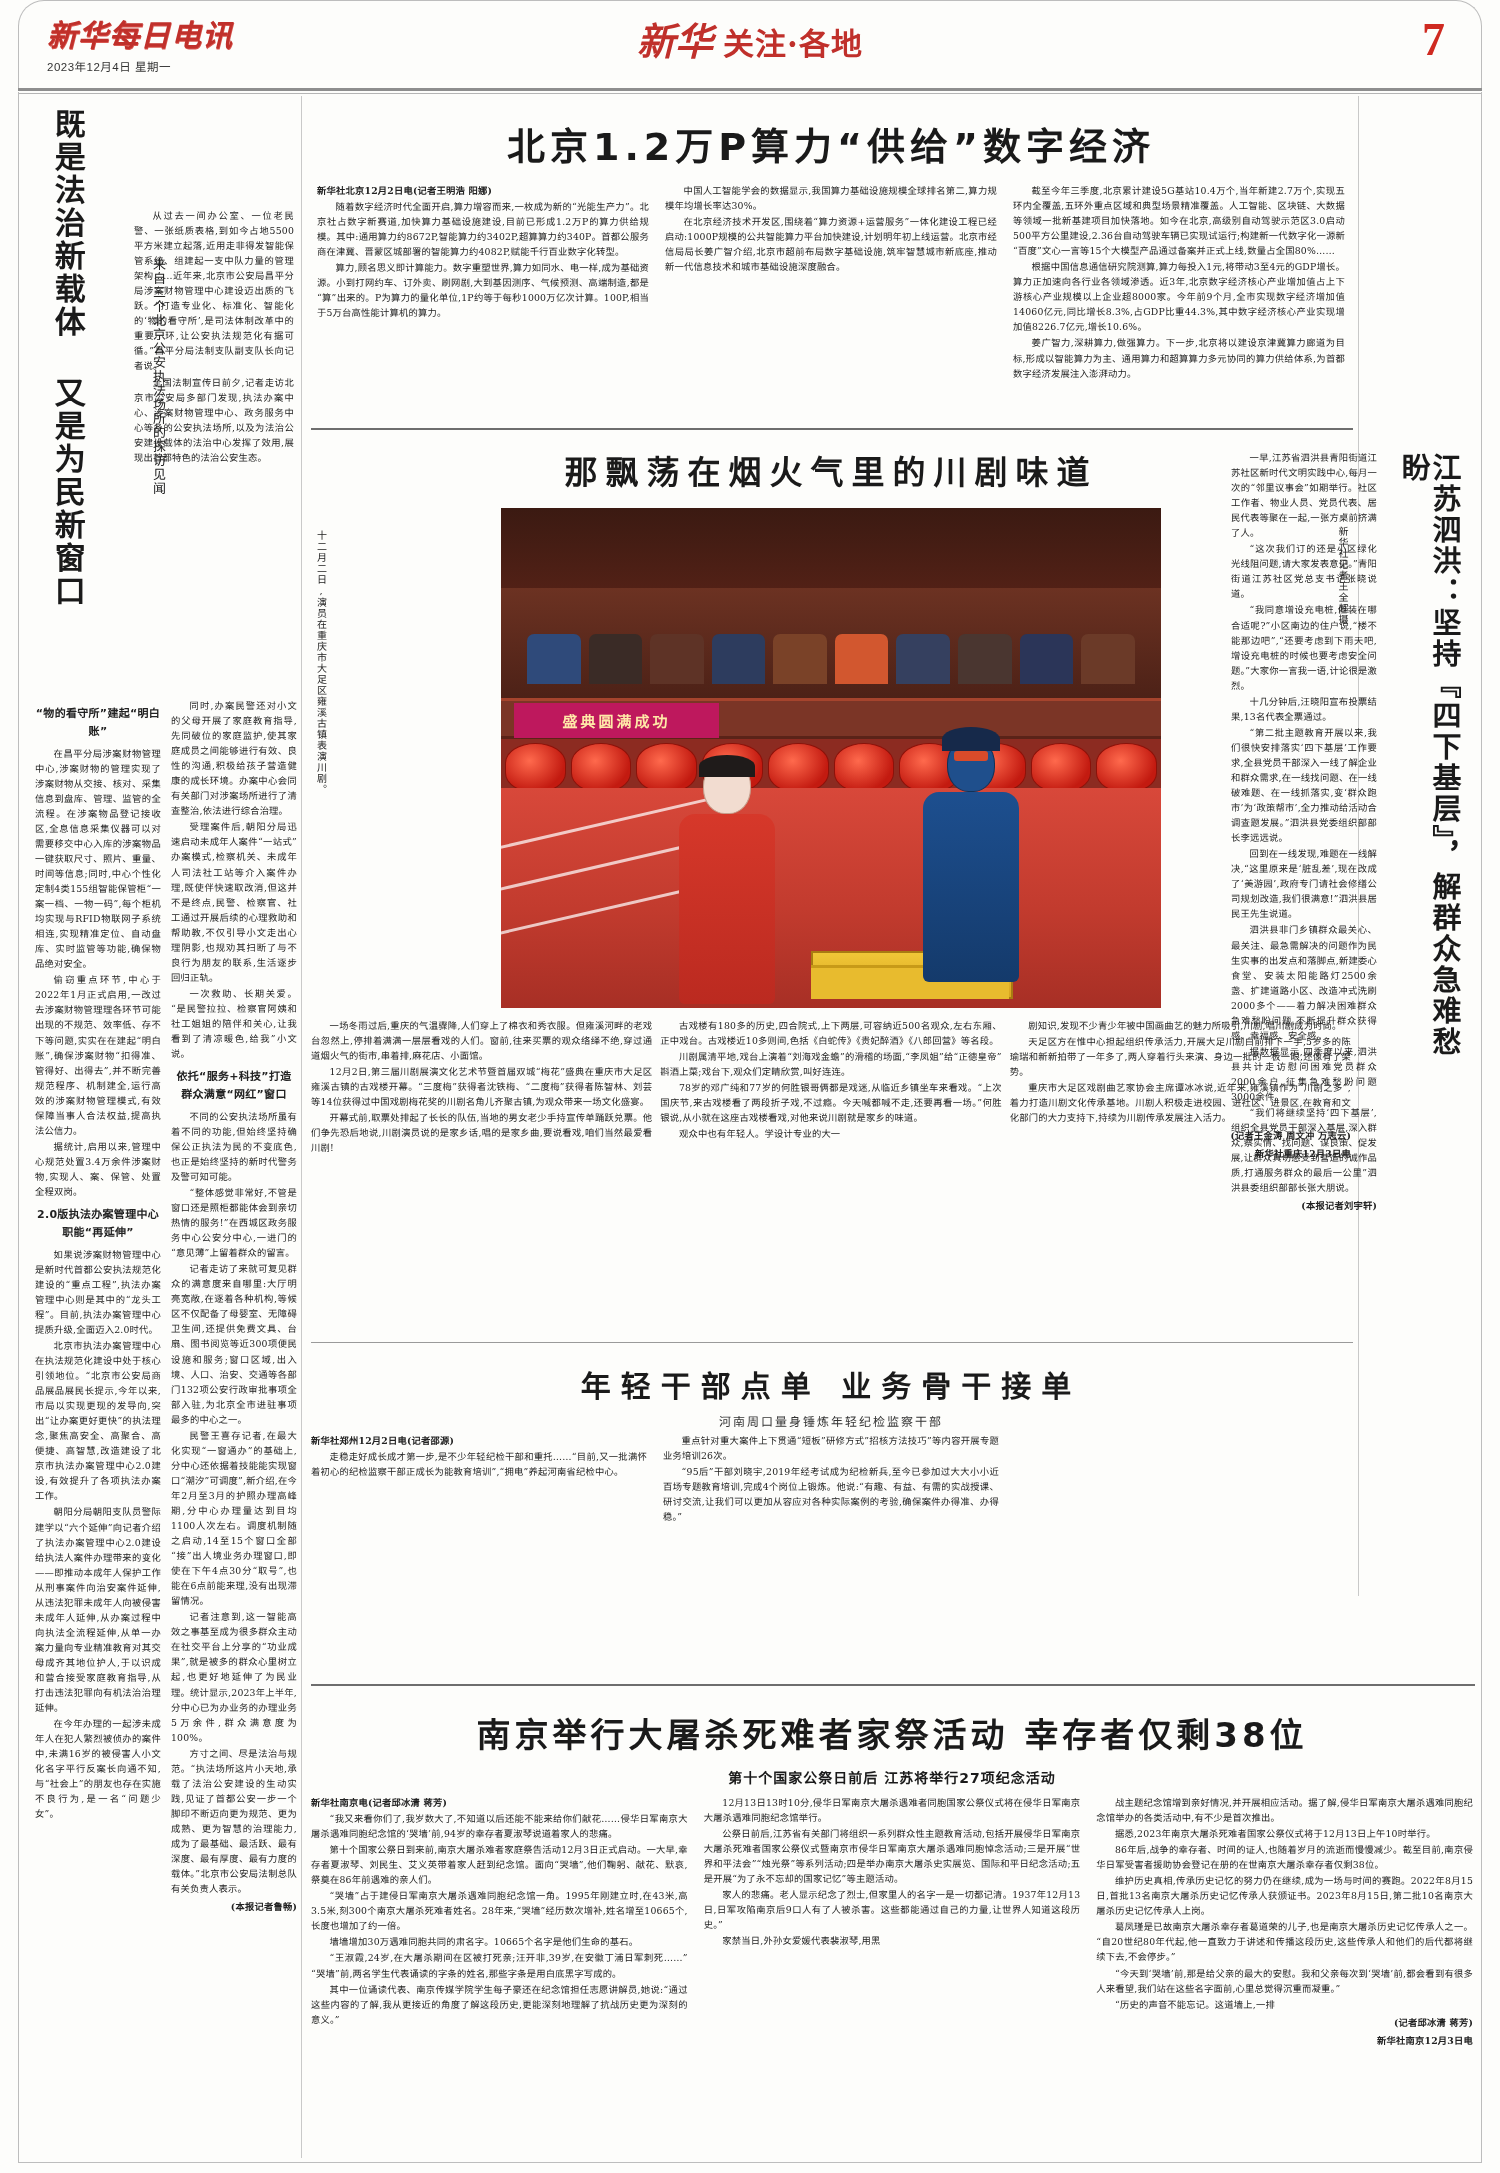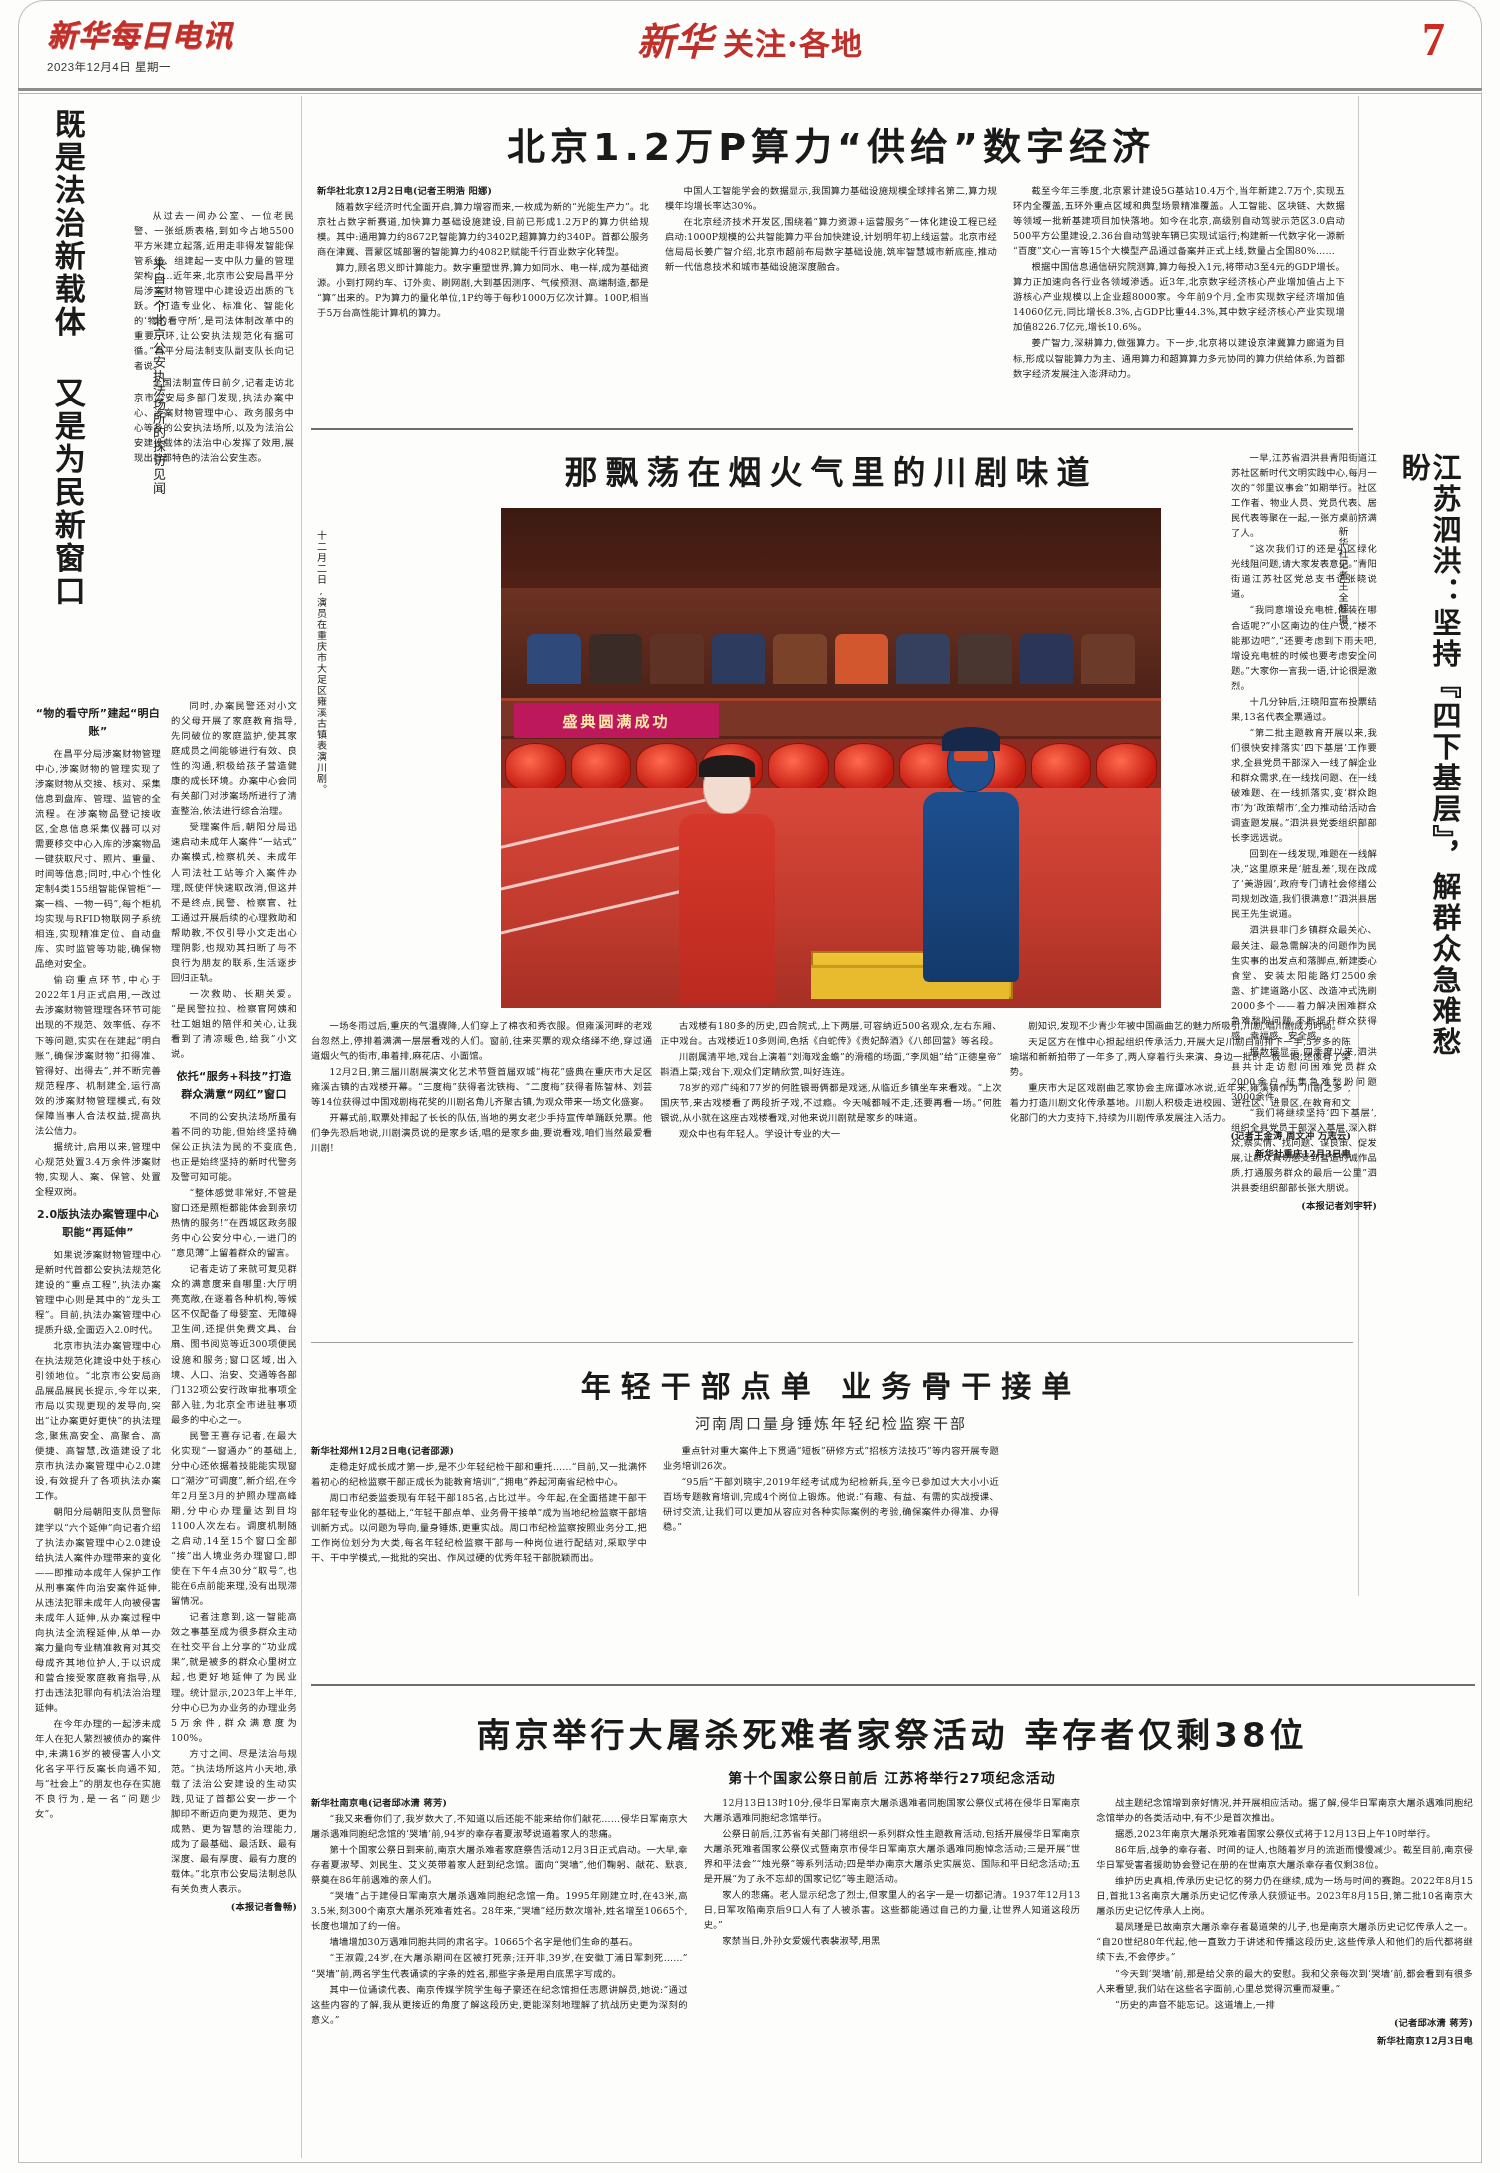--- a/index.html
+++ b/index.html
@@ -217,24 +217,24 @@
   #cd-title{
     font-family:"DejaVu Sans",sans-serif;
     font-weight:bold;
     font-size:30px;
     text-align:center;
     letter-spacing:10px;
     margin:12px 0 6px 0;
   }
   #cd-sub{
     font-family:"DejaVu Sans",sans-serif;
-    font-size:15px;
+    font-size:12px;
     text-align:center;
     letter-spacing:2px;
-    margin-bottom:10px;
+    margin-bottom:4px;
     color:#333;
   }
   .cd-cols{display:flex;gap:16px;}
   .cd-cols>div{flex:1;}
 
   
   #jiangsu{
     position:absolute;right:8px;top:350px;width:250px;height:890px;
   }
   #js-vtitle{
@@ -524,21 +524,20 @@
       </div>
     </div>
 
     <div id="cadres">
       <div id="cd-title">年轻干部点单 业务骨干接单</div>
       <div id="cd-sub">河南周口量身锤炼年轻纪检监察干部</div>
       <div class="cd-cols">
         <div class="col-text">
           <p class="noind"><span class="byline">新华社郑州12月2日电(记者邵源)</span></p>
           <p>走稳走好成长成才第一步,是不少年轻纪检干部和重托……“目前,又一批满怀着初心的纪检监察干部正成长为能教育培训”,“拥电”养起河南省纪检中心。</p>
-          <p>周口市纪委监委现有年轻干部185名,占比过半。今年起,在全面搭建干部干部年轻专业化的基础上,“年轻干部点单、业务骨干接单”成为当地纪检监察干部培训新方式。以问题为导向,量身锤炼,更重实战。周口市纪检监察按照业务分工,把工作岗位划分为大类,每名年轻纪检监察干部与一种岗位进行配结对,采取学中干、干中学模式,一批批的突出、作风过硬的优秀年轻干部脱颖而出。</p>
         </div>
         <div class="col-text">
           <p>重点针对重大案件上下贯通“短板”研修方式”招核方法技巧”等内容开展专题业务培训26次。</p>
           <p>“95后”干部刘晓宇,2019年经考试成为纪检新兵,至今已参加过大大小小近百场专题教育培训,完成4个岗位上锻炼。他说:“有趣、有益、有需的实战授课、研讨交流,让我们可以更加从容应对各种实际案例的考验,确保案件办得准、办得稳。”</p>
         </div>
         <div class="col-text"></div>
       </div>
     </div>
 
     <div id="jiangsu">

